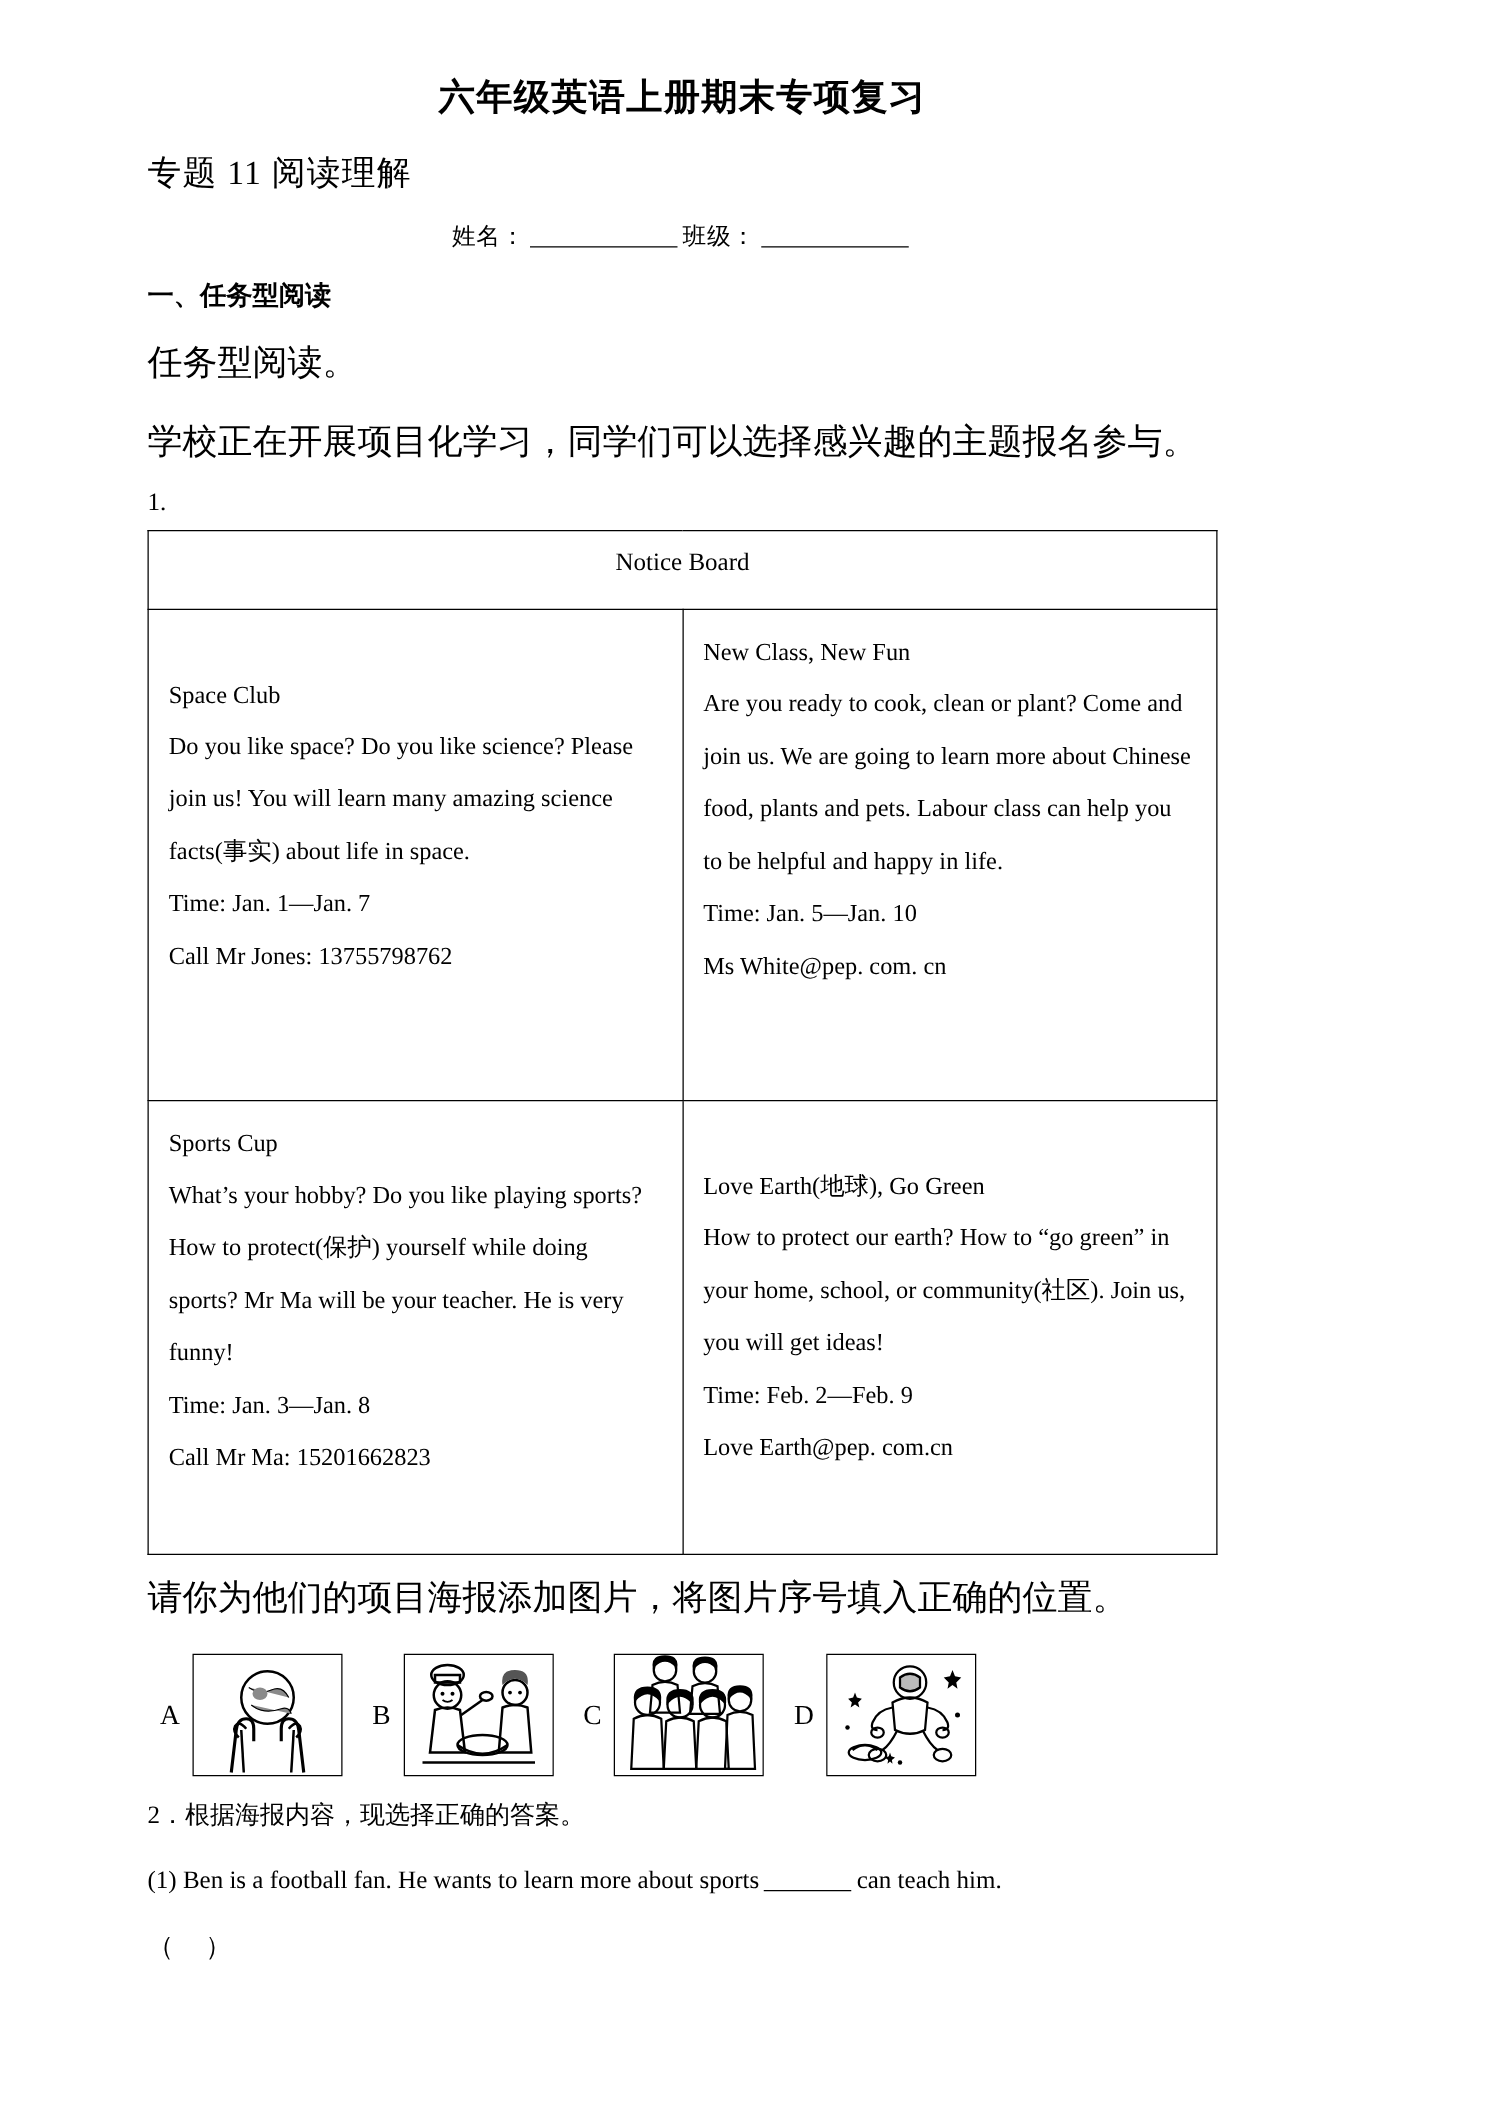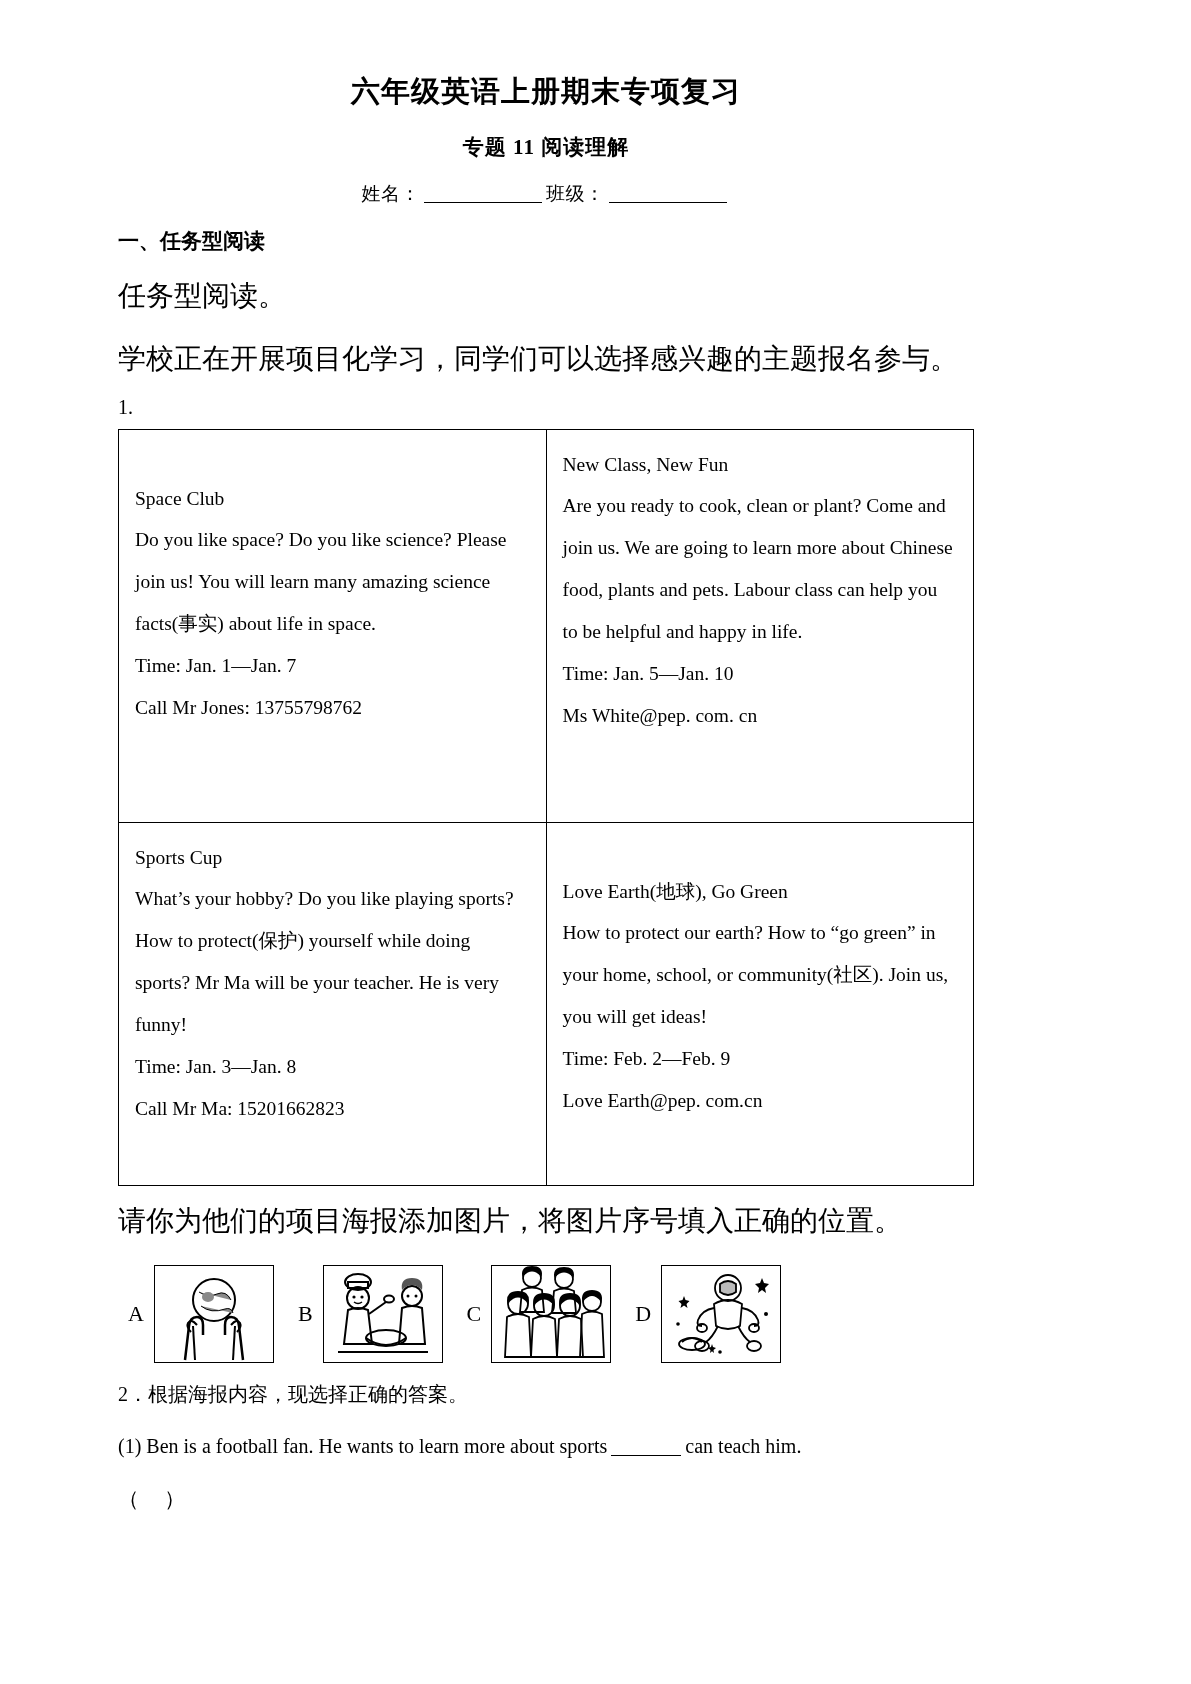--- a/index.html
+++ b/index.html
@@ -31,26 +31,25 @@
     width: 856px;
   }
 
   
   .doc-title {
     text-align: center;
     font-size: 29px;
     font-weight: bold;
     letter-spacing: 1px;
     line-height: 1.35;
-    margin: 16px 0 22px 0;
+    margin: 3px 0 22px 0;
   }
   .doc-subtitle {
-    text-align: center;
-    font-size: 21px;
-    font-weight: bold;
+    font-size: 27px;
+    font-weight: normal;
     letter-spacing: 1px;
     margin: 0 0 20px 0;
   }
   .name-line {
     text-align: center;
     font-size: 19px;
     margin: 0 0 20px 0;
     letter-spacing: 0.5px;
   }
   .name-line .blank {
@@ -164,20 +163,23 @@
       <span>姓名：</span><span class="blank"></span><span>班级：</span><span class="blank"></span>
     </div>
 
     <div class="section-heading">一、任务型阅读</div>
     <div class="para">任务型阅读。</div>
     <div class="para">学校正在开展项目化学习，同学们可以选择感兴趣的主题报名参与。</div>
     <div class="q-number">1.</div>
 
     <table class="notice">
       <tbody>
+          <tr>
+        <td class="board-head" colspan="2">Notice Board</td>
+      </tr>
       <tr>
         <td class="cell-tall">
           <div class="cell-text cell-pad-top">
             <div class="title-line">Space Club</div>
             <div>Do you like space? Do you like science? Please join us! You will learn many amazing science facts(事实) about life in space.</div>
             <div>Time:  Jan. 1—Jan. 7</div>
             <div>Call Mr Jones:  13755798762</div>
           </div>
         </td>
         <td class="cell-tall">

